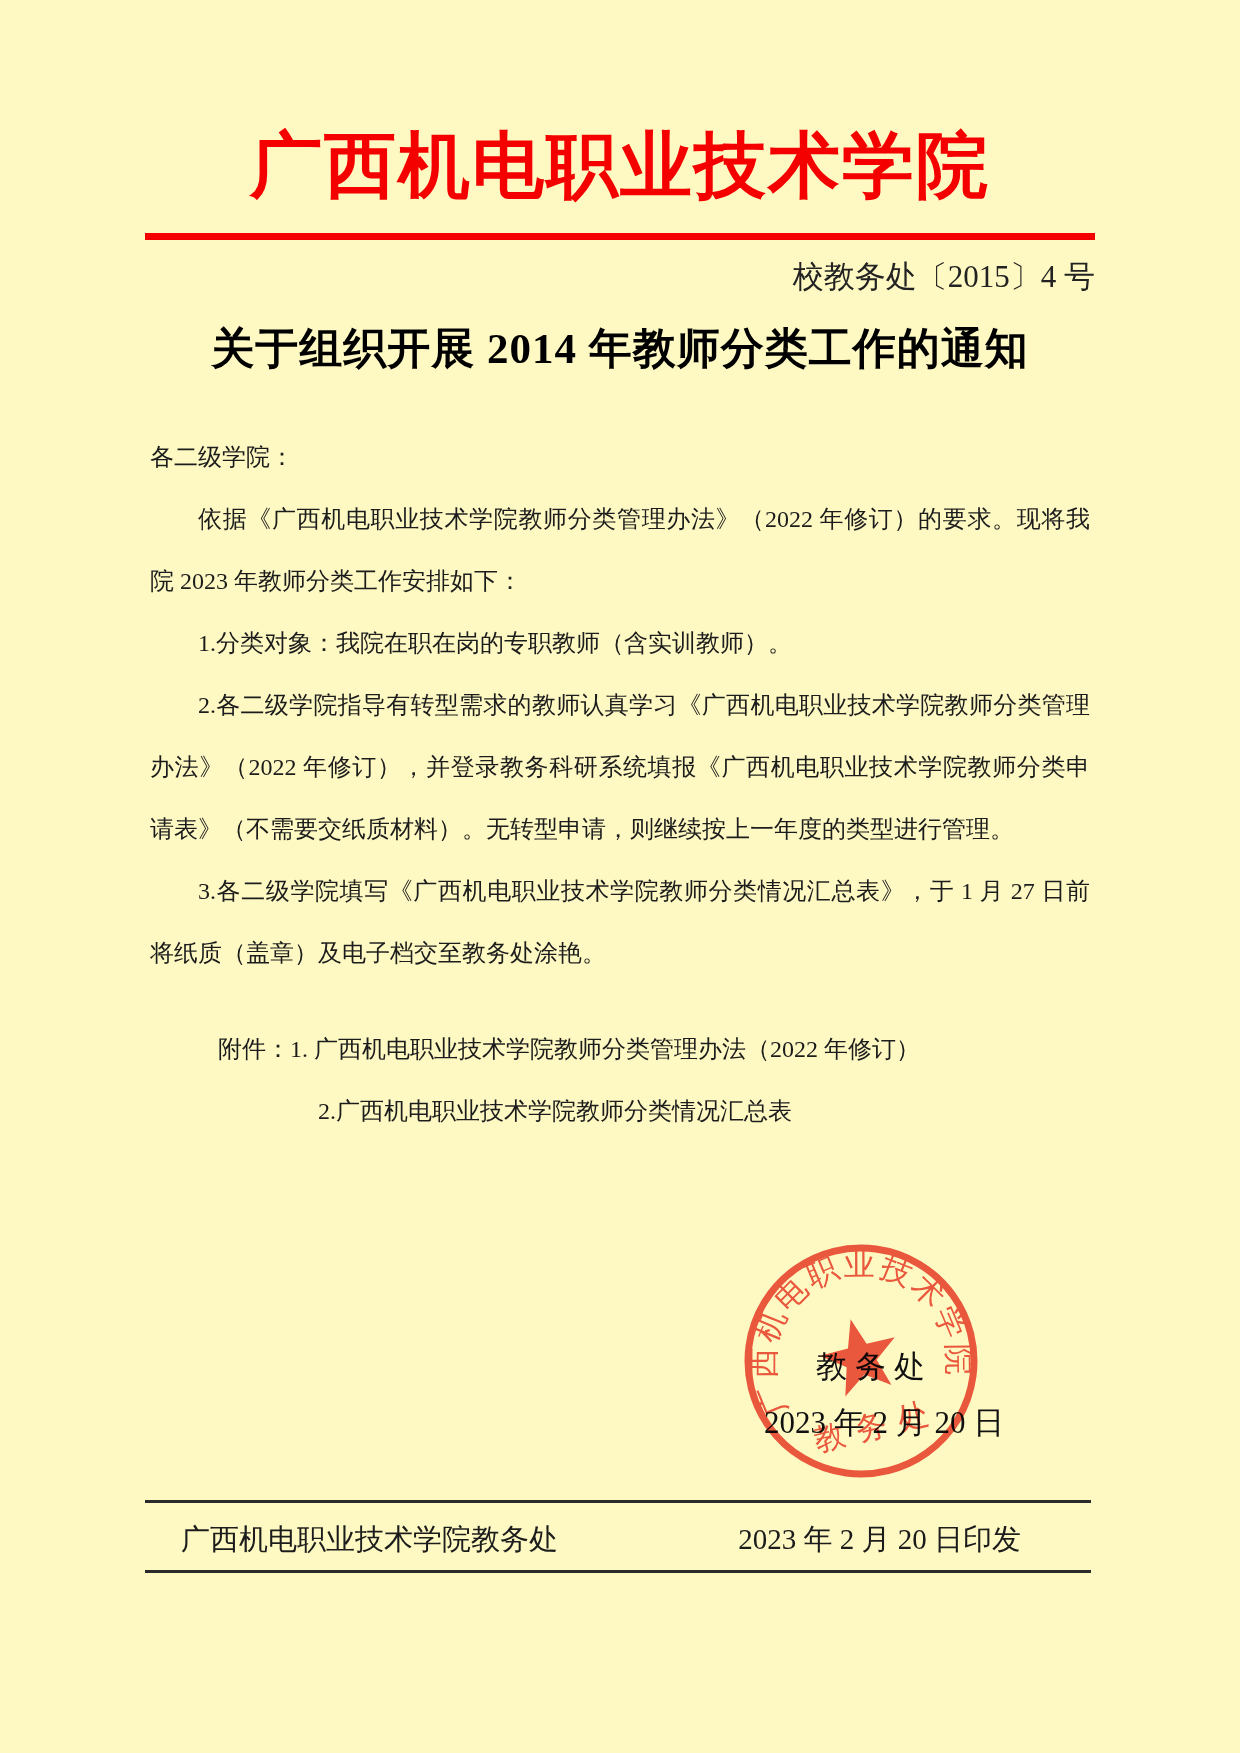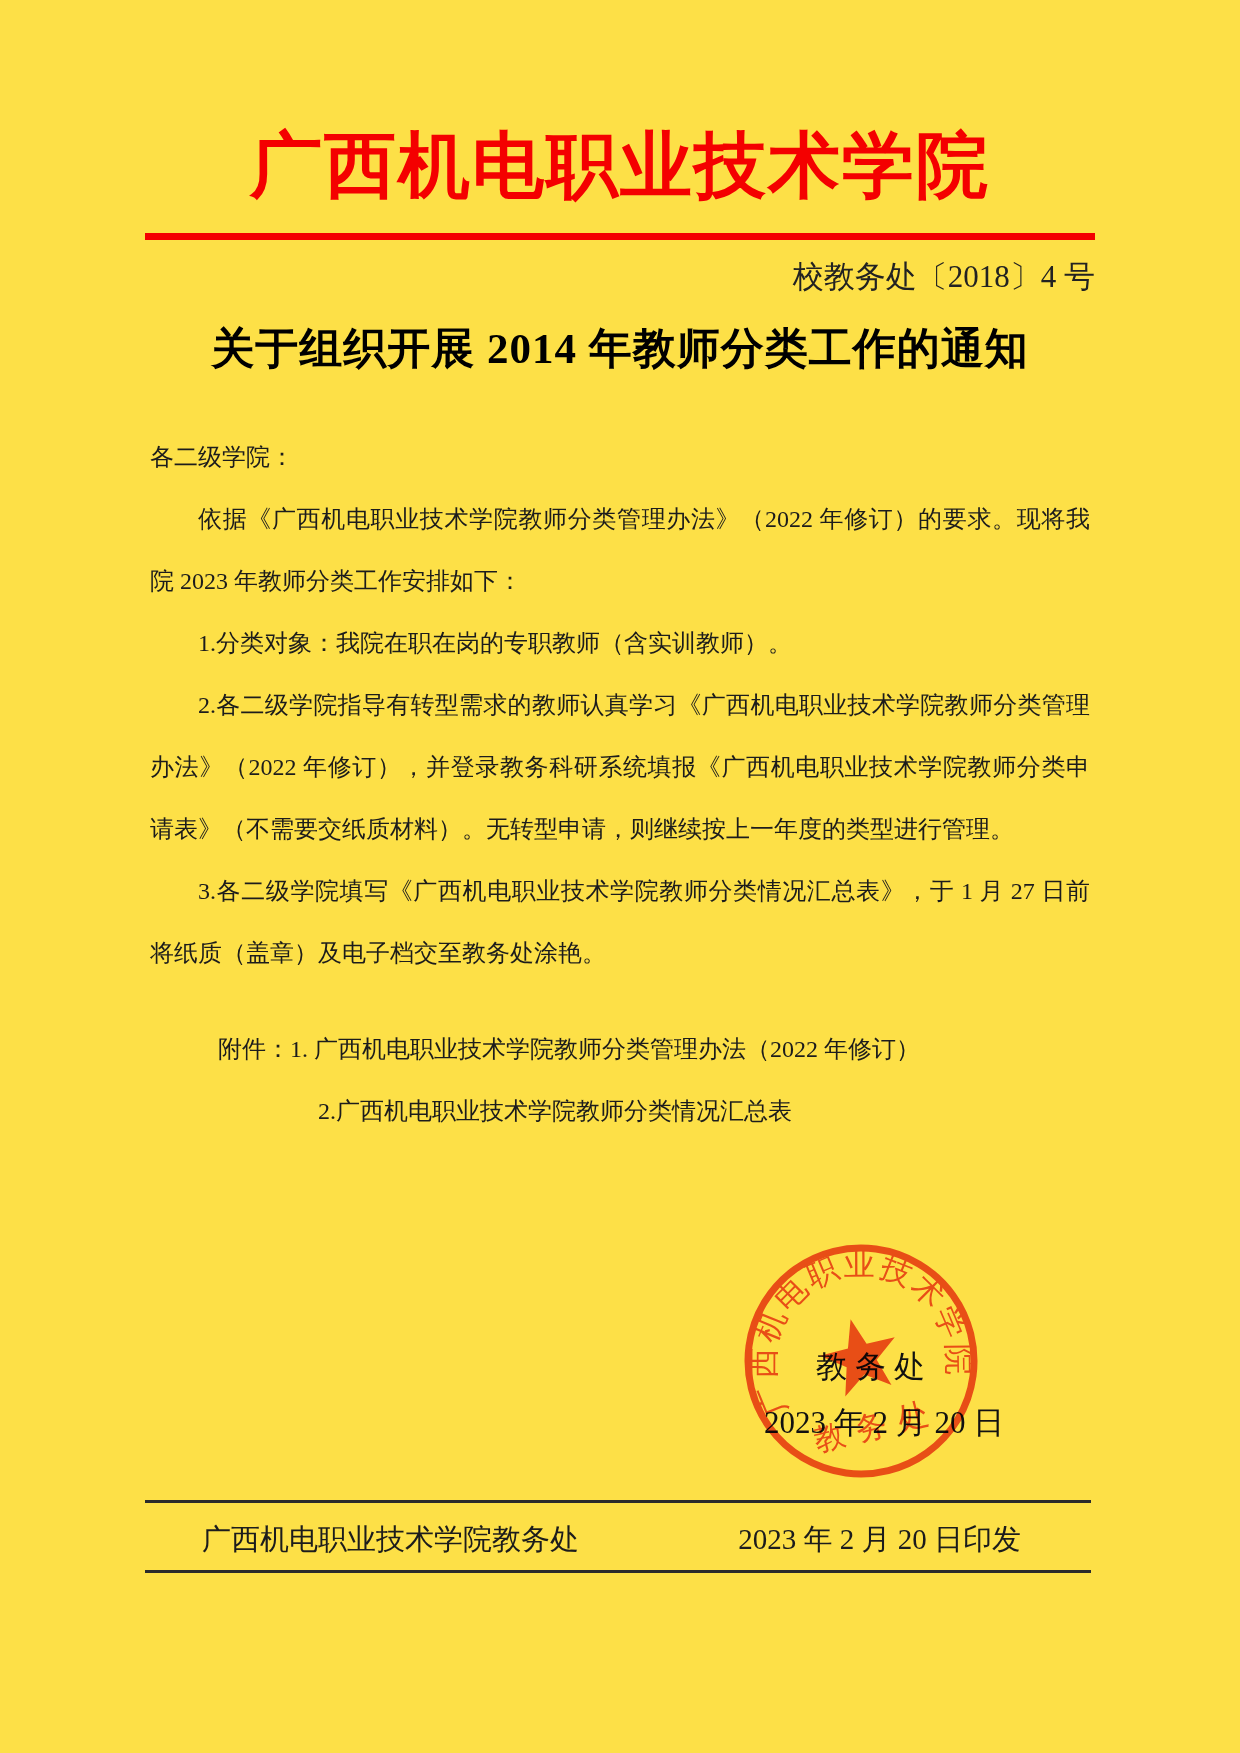--- a/index.html
+++ b/index.html
@@ -1,20 +1,20 @@
 <!DOCTYPE html>
 <html><head>
 <meta charset="utf-8">
 <style>
   html,body { margin:0; padding:0; background:#ffffff; }
   .page {
     position:relative;
     width:1240px; height:1753px;
     margin:0 auto;
-    background:#fde047;
+    background:#fef9c3;
     font-family:"Liberation Serif","DejaVu Serif",serif;
     color:#1c1c1c;
     overflow:hidden;
   }
   .org-name {
     position:absolute; top:118px; left:145px; width:950px;
     text-align:center;
     font-size:72px; font-weight:bold; letter-spacing:2px;
     color:#f40000;
     white-space:nowrap;
@@ -73,33 +73,33 @@
     background:#2b2b2b;
   }
   .footer-row {
     position:absolute; top:1514px; left:145px; width:946px;
     box-sizing:border-box;
     padding:0 70px 0 36px;
     display:flex; justify-content:space-between; align-items:center;
     font-size:29px; color:#1c1c1c;
     height:52px;
   }
-  .footer-issuer { white-space:nowrap;margin-left:21px; }
+  .footer-issuer { white-space:nowrap; }
   .footer-date { white-space:nowrap; }
 </style>
 </head>
 <body>
 
 <div class="page">
 
   <div class="org-name">广西机电职业技术学院</div>
 
   <div class="red-rule"></div>
 
-  <div class="doc-number">校教务处〔2018〕4 号</div>
+  <div class="doc-number">校教务处〔2015〕4 号</div>
 
   <div class="doc-title">关于组织开展 2014 年教师分类工作的通知</div>
 
   <div class="body-block">
     <div class="salutation">各二级学院：</div>
     <p class="para">依据《广西机电职业技术学院教师分类管理办法》（2022 年修订）的要求。现将我院 2023 年教师分类工作安排如下：</p>
     <p class="para">1.分类对象：我院在职在岗的专职教师（含实训教师）。</p>
     <p class="para">2.各二级学院指导有转型需求的教师认真学习《广西机电职业技术学院教师分类管理办法》（2022 年修订），并登录教务科研系统填报《广西机电职业技术学院教师分类申请表》（不需要交纸质材料）。无转型申请，则继续按上一年度的类型进行管理。</p>
     <p class="para">3.各二级学院填写《广西机电职业技术学院教师分类情况汇总表》，于 1 月 27 日前将纸质（盖章）及电子档交至教务处涂艳。</p>
 

